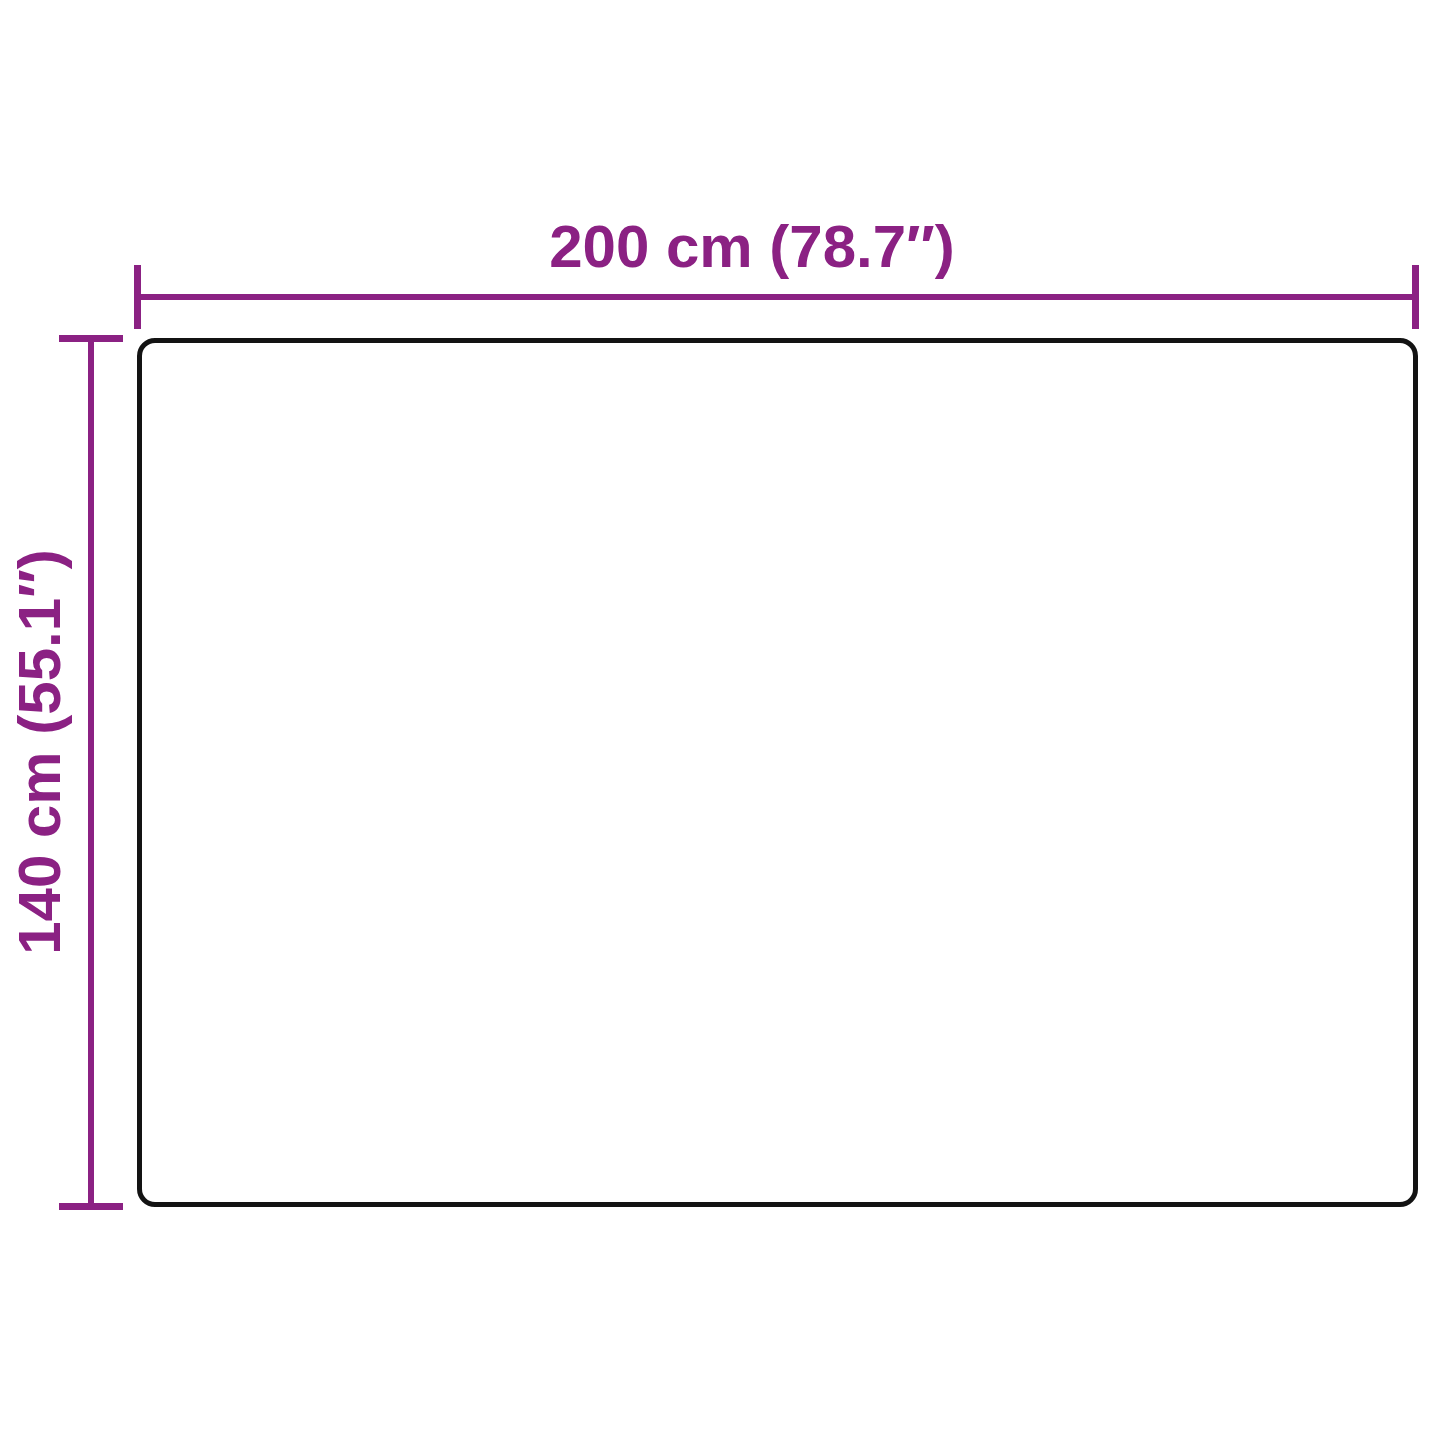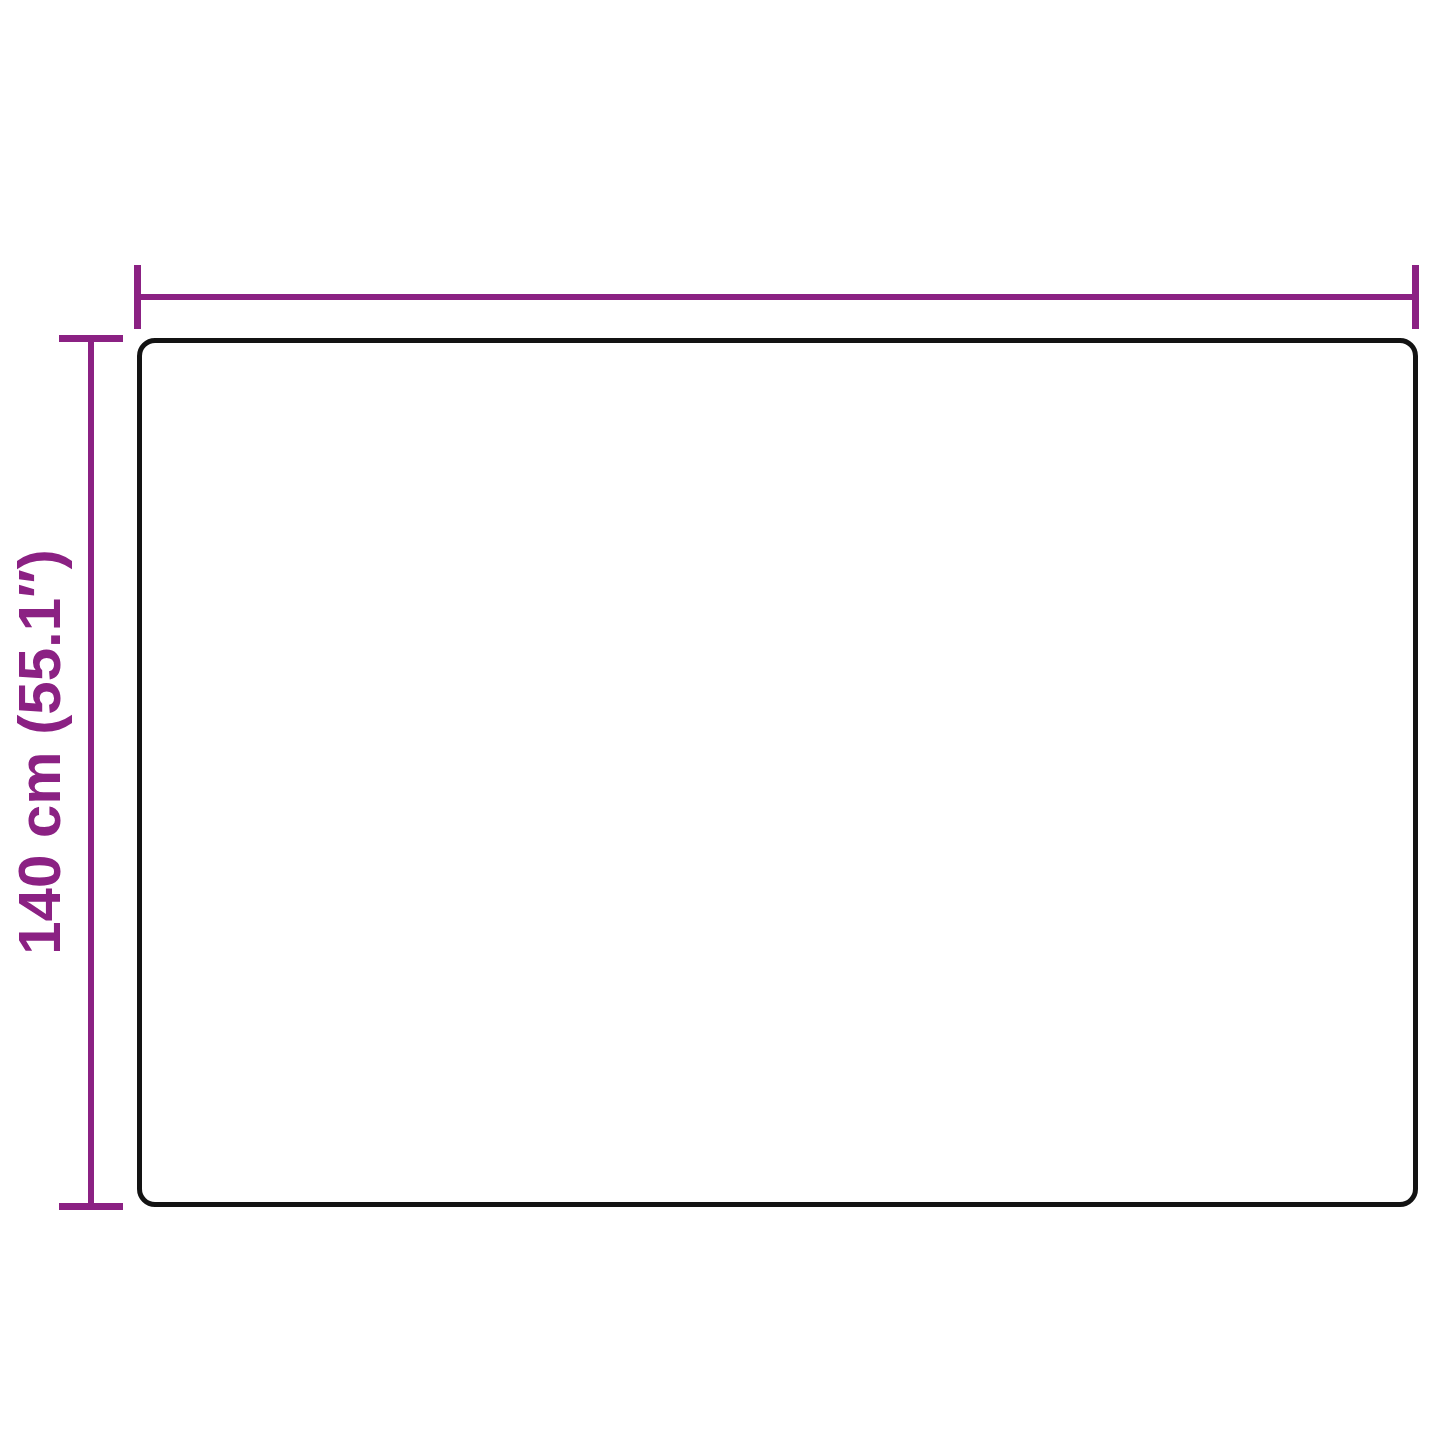--- a/index.html
+++ b/index.html
@@ -86,19 +86,20 @@
 </head>
 <body style="background: rgb(255, 255, 255);">
 
 <div class="canvas">
 
   <div class="outline"></div>
 
   <div class="dim-line-h"></div>
   <div class="tick-v left"></div>
   <div class="tick-v right"></div>
+  <div class="dim-label top">200 cm (78.7″)</div>
 
   <div class="dim-line-v"></div>
   <div class="tick-h top"></div>
   <div class="tick-h bottom"></div>
   <div class="dim-label side">140 cm (55.1″)</div>
 
 </div>
 
 </body></html>

